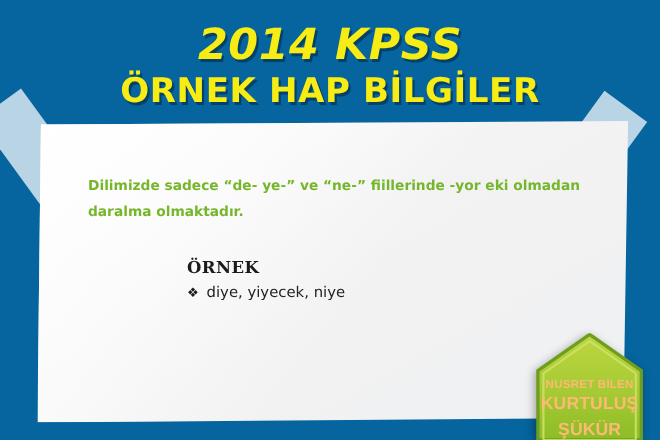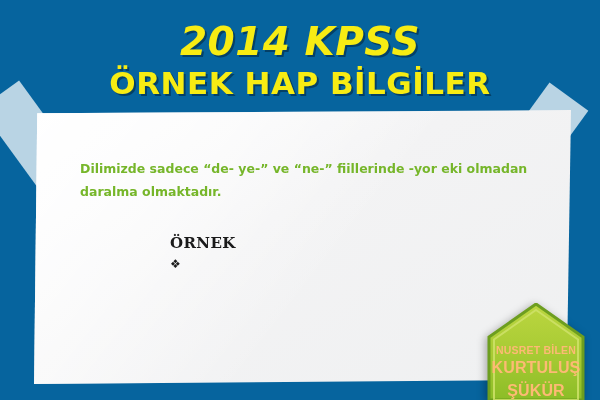--- a/index.html
+++ b/index.html
@@ -178,20 +178,21 @@
 
   <div class="paper">
     <div class="paper-fold"></div>
 
     <div class="body-text">Dilimizde sadece “de- ye-”  ve  “ne-” fiillerinde -yor eki olmadan daralma olmaktadır.</div>
 
     <div class="example-block">
       <div class="example-title">ÖRNEK</div>
       <div class="example-item">
         <span class="bullet-glyph">❖</span>
+        <span>diye, yiyecek, niye</span>
       </div>
     </div>
   </div>
 
   <div class="badge">
     <svg viewBox="0 0 100 97">
       <defs>
         <linearGradient id="badgeGrad" x1="0" y1="0" x2="0" y2="1">
           <stop offset="0%" stop-color="#bcd640"></stop>
           <stop offset="55%" stop-color="#a6ca33"></stop>

